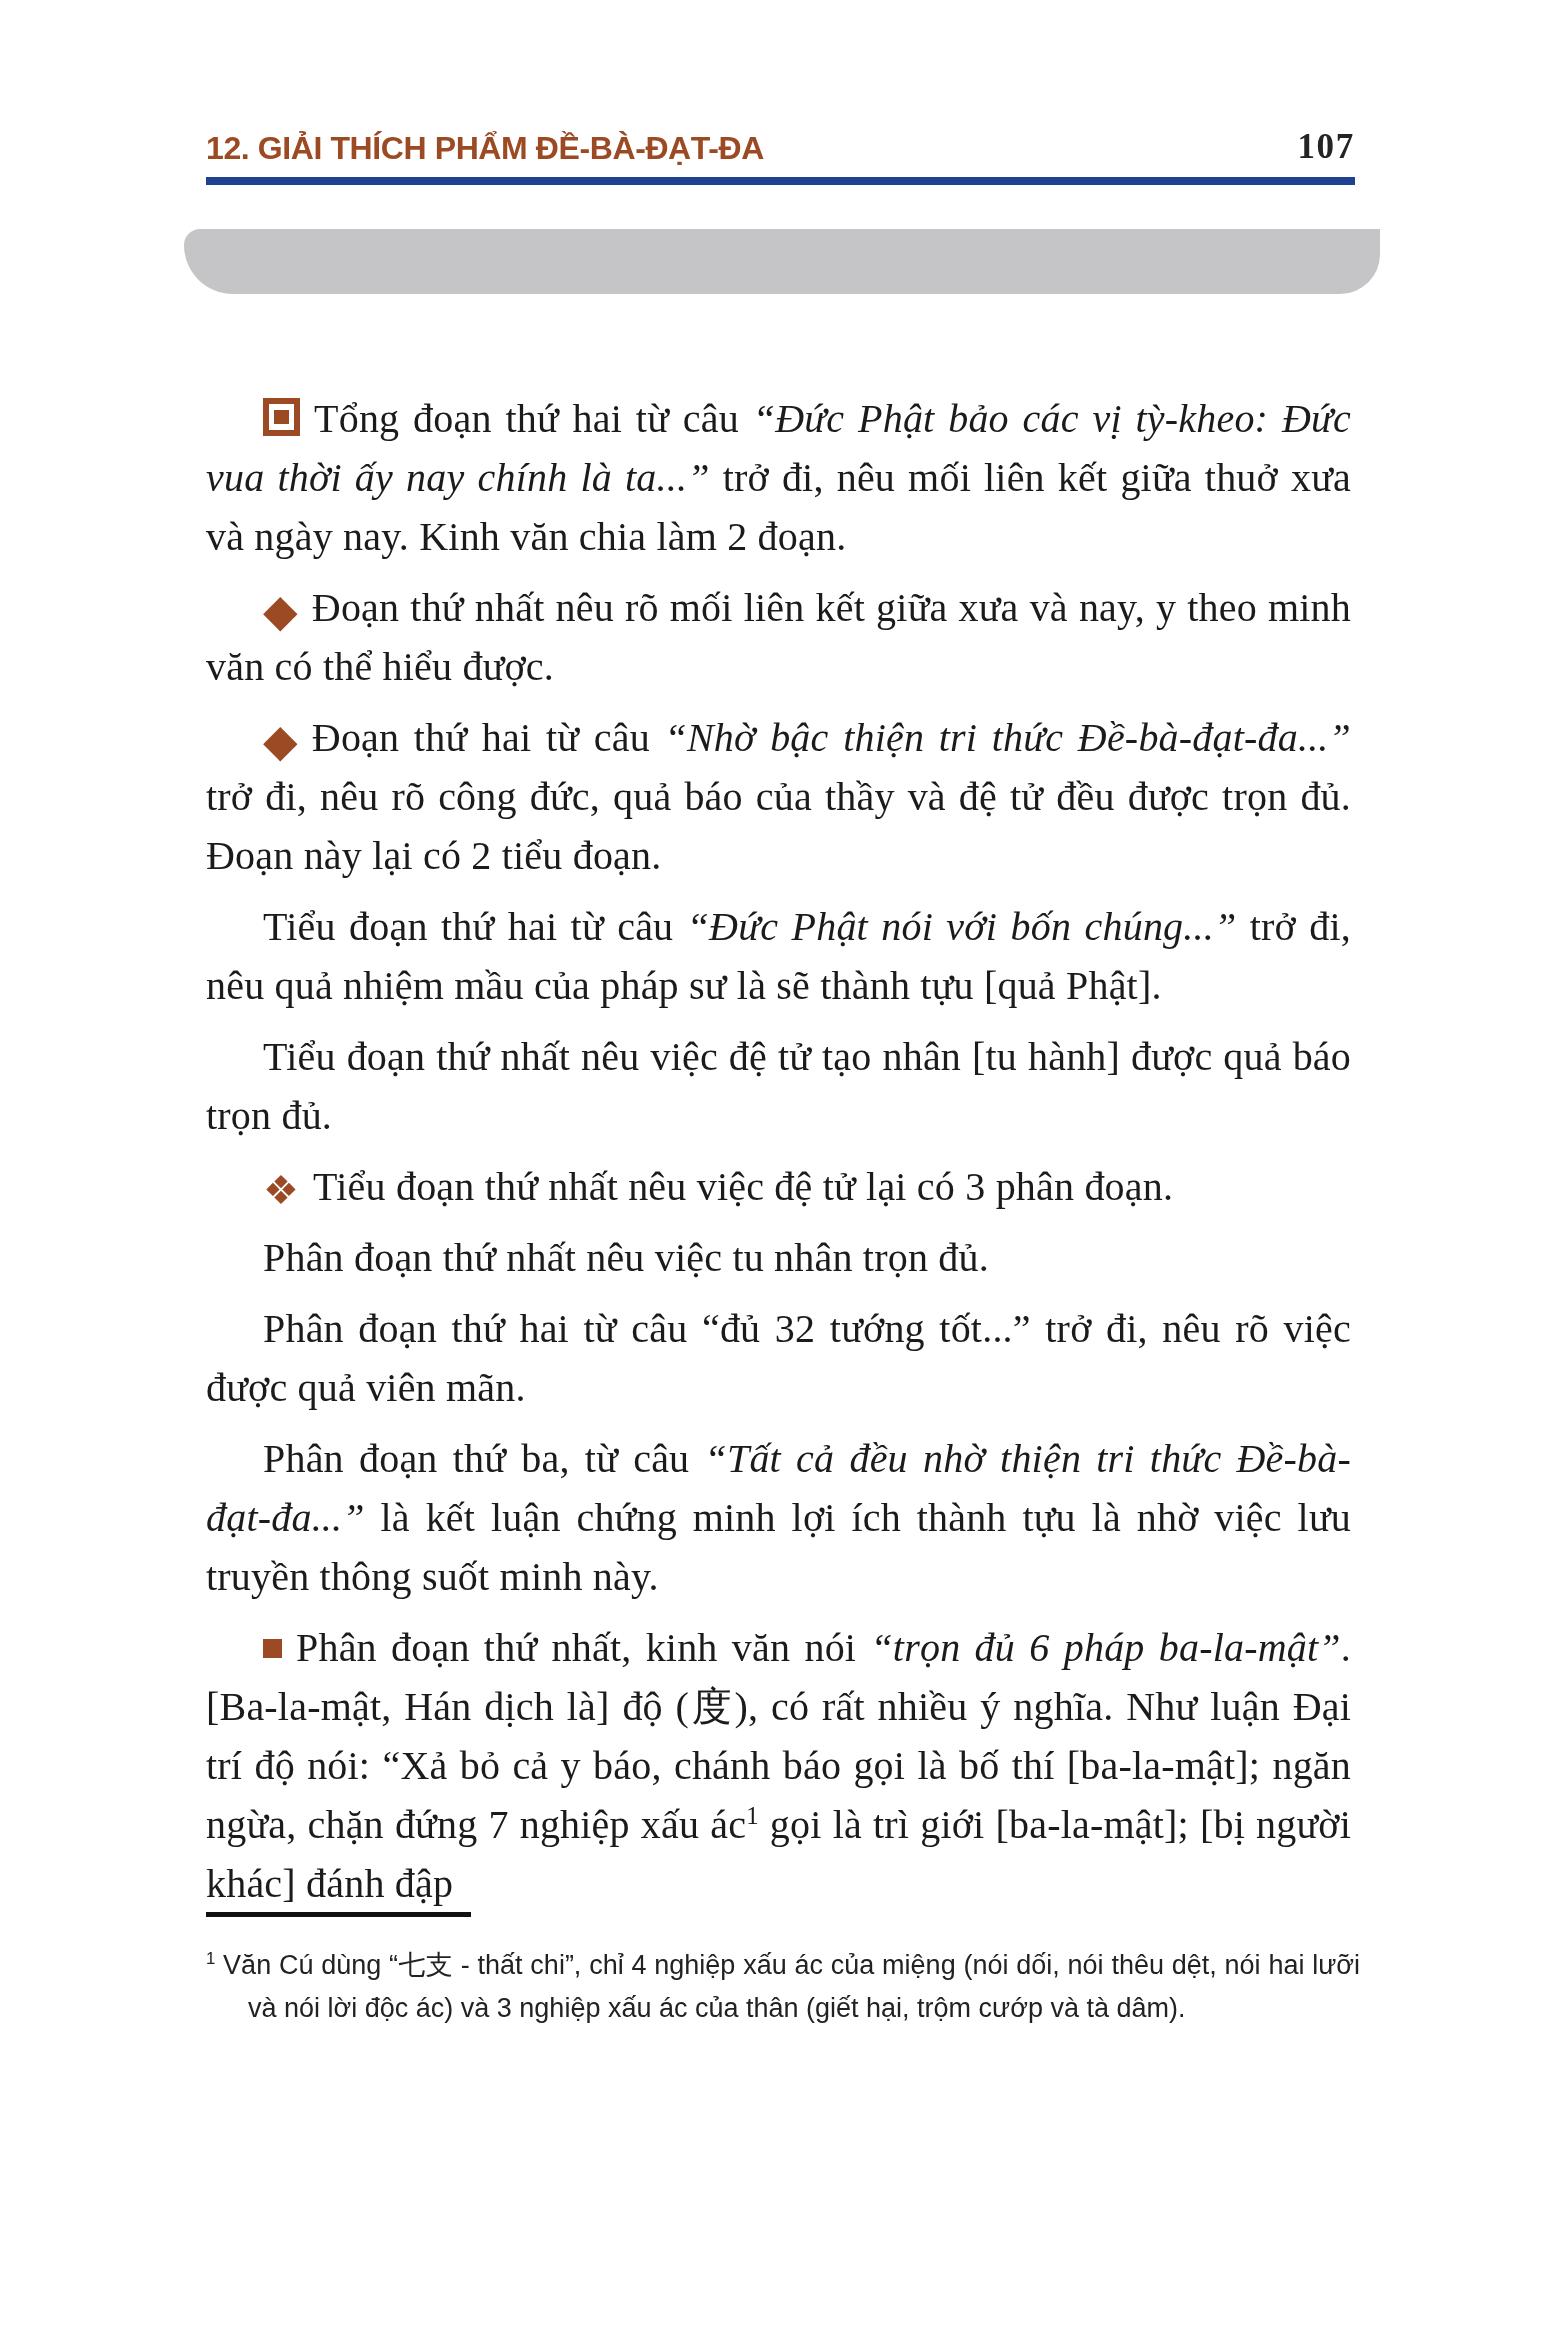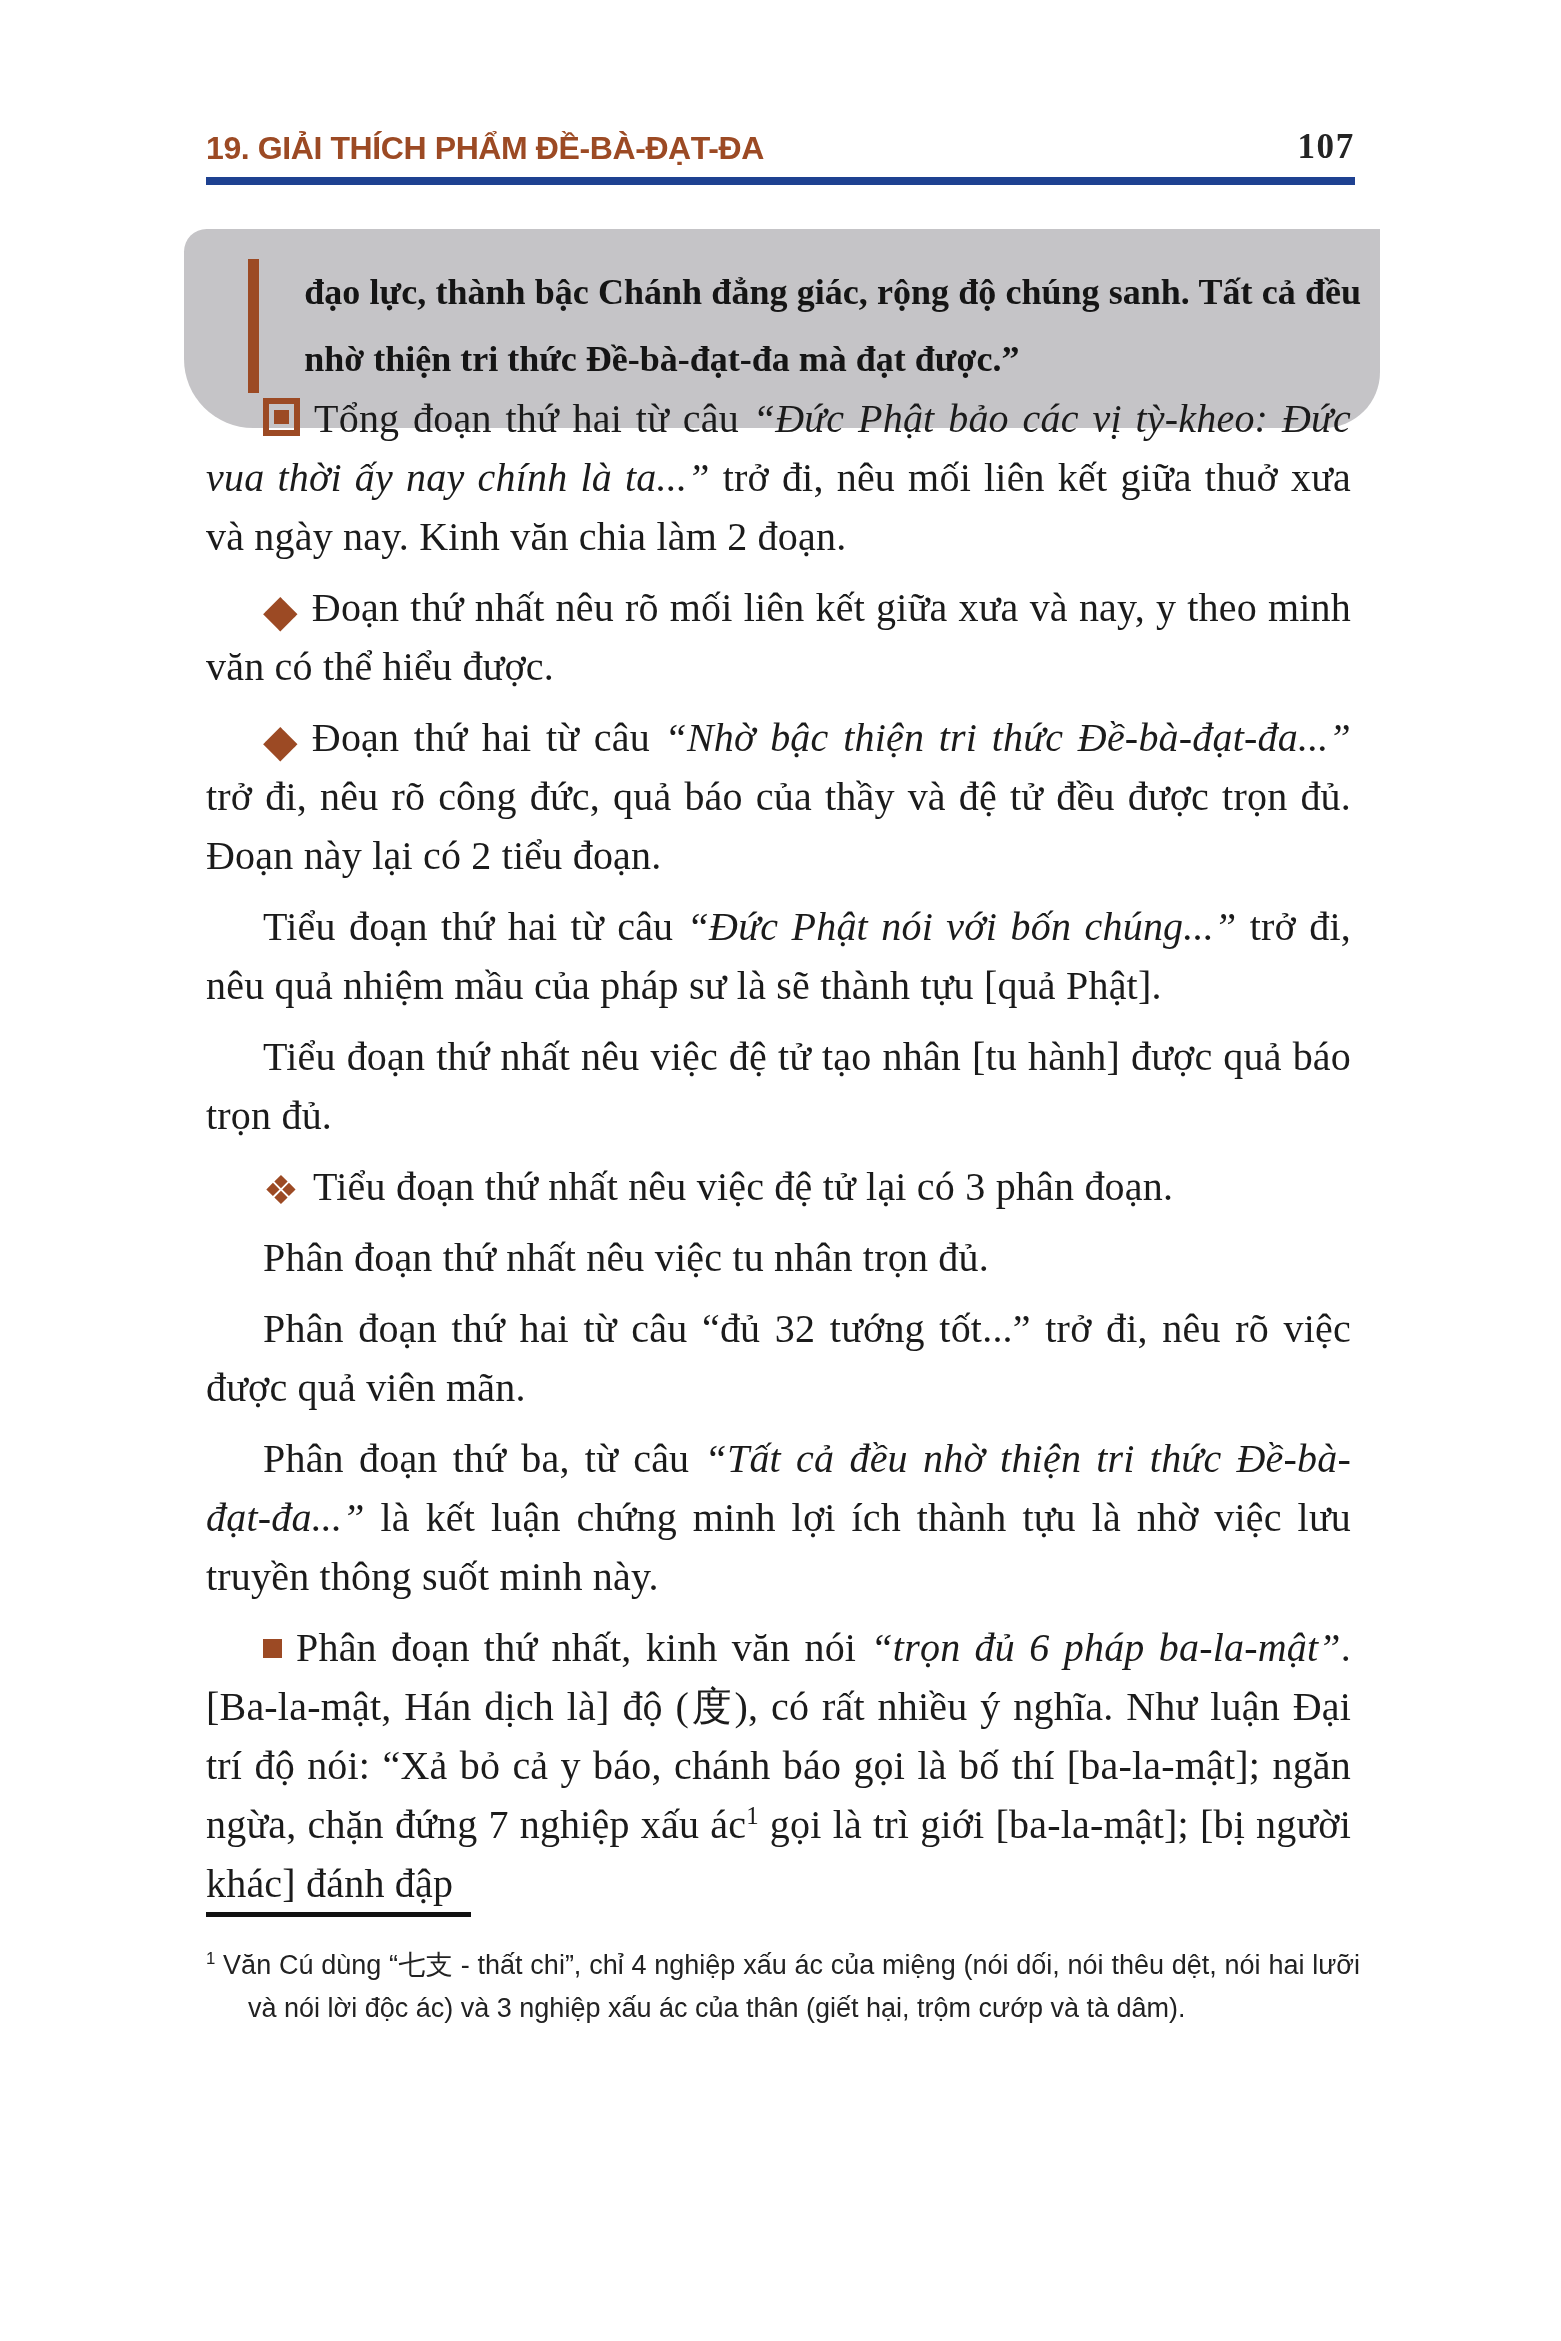--- a/index.html
+++ b/index.html
@@ -97,28 +97,27 @@
     padding-left:42px;text-indent:-42px;
     text-align:justify;
   }
 </style>
 </head>
 <body>
 
 <div class="page">
 
   <div class="running-head">
-    <span class="chapter-title">19. GIẢI THÍCH PHẨM ĐỀ-BÀ-ĐẠT-ĐA</span>
+    <span class="chapter-title">12. GIẢI THÍCH PHẨM ĐỀ-BÀ-ĐẠT-ĐA</span>
     <span class="page-number">107</span>
   </div>
   <div class="head-rule"></div>
 
   <div class="quote-box">
     <div class="quote-bar"></div>
-    <p class="quote-text">đạo lực, thành bậc Chánh đẳng giác, rộng độ chúng sanh. Tất cả đều nhờ thiện tri thức Đề-bà-đạt-đa mà đạt được.”</p>
   </div>
 
   <main class="body-block">
 
   <p class="body-par"><span class="marker marker-boxed-square"></span><span>Tổng đoạn thứ hai từ câu </span><em>“Đức Phật bảo các vị tỳ-kheo: Đức vua thời ấy nay chính là ta...”</em><span> trở đi, nêu mối liên kết giữa thuở xưa và ngày nay. Kinh văn chia làm 2 đoạn.</span></p>
       <p class="body-par"><span class="marker marker-diamond">◆</span><span>Đoạn thứ nhất nêu rõ mối liên kết giữa xưa và nay, y theo minh văn có thể hiểu được.</span></p>
       <p class="body-par"><span class="marker marker-diamond">◆</span><span>Đoạn thứ hai từ câu </span><em>“Nhờ bậc thiện tri thức Đề-bà-đạt-đa...”</em><span> trở đi, nêu rõ công đức, quả báo của thầy và đệ tử đều được trọn đủ. Đoạn này lại có 2 tiểu đoạn.</span></p>
       <p class="body-par"><span>Tiểu đoạn thứ hai từ câu </span><em>“Đức Phật nói với bốn chúng...”</em><span> trở đi, nêu quả nhiệm mầu của pháp sư là sẽ thành tựu [quả Phật].</span></p>
       <p class="body-par"><span>Tiểu đoạn thứ nhất nêu việc đệ tử tạo nhân [tu hành] được quả báo trọn đủ.</span></p>
       <p class="body-par"><span class="marker marker-four-diamond">❖</span><span>Tiểu đoạn thứ nhất nêu việc đệ tử lại có 3 phân đoạn.</span></p>

